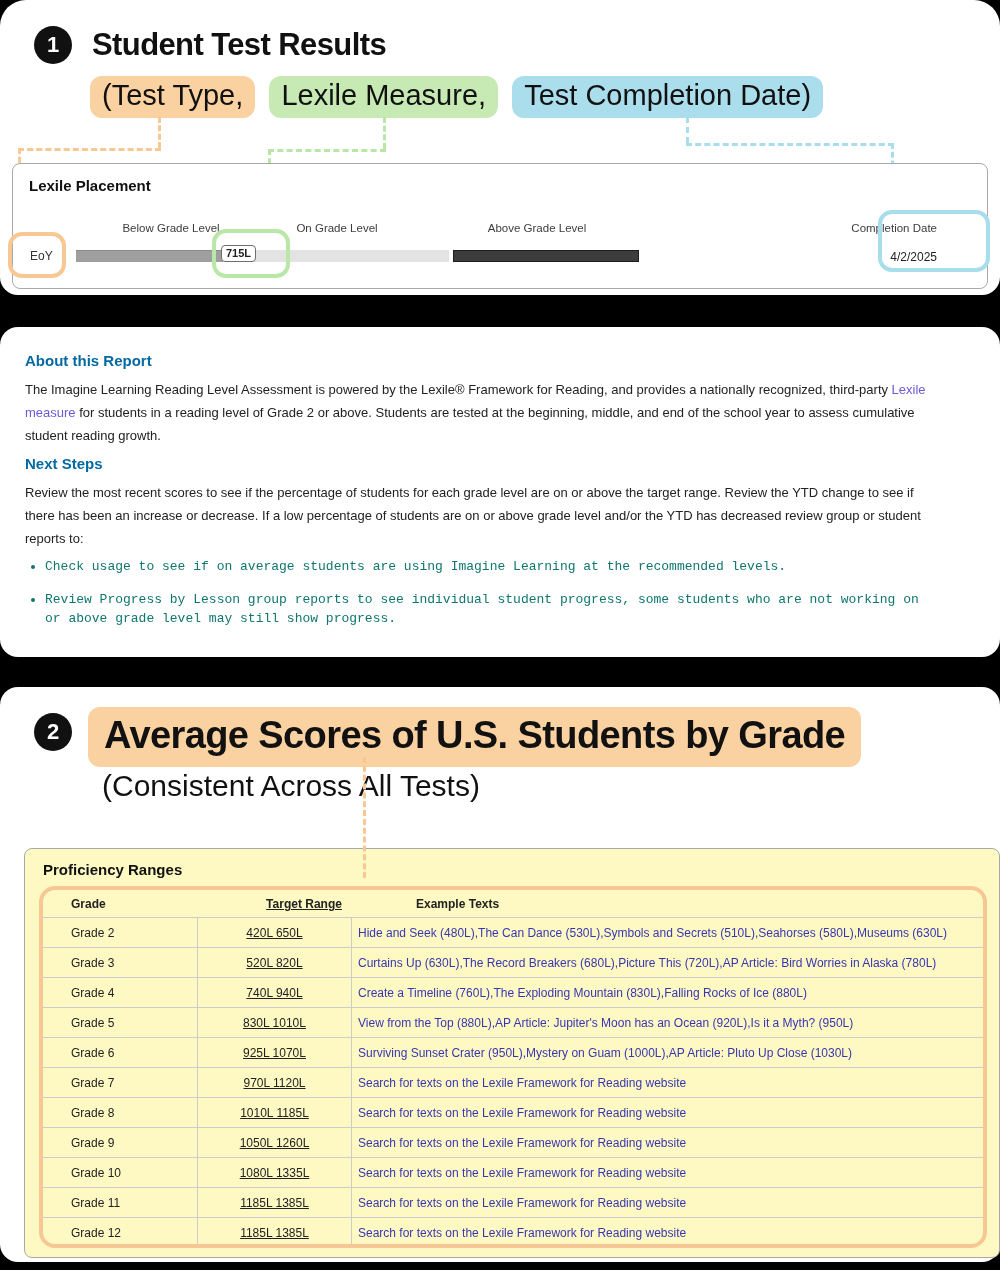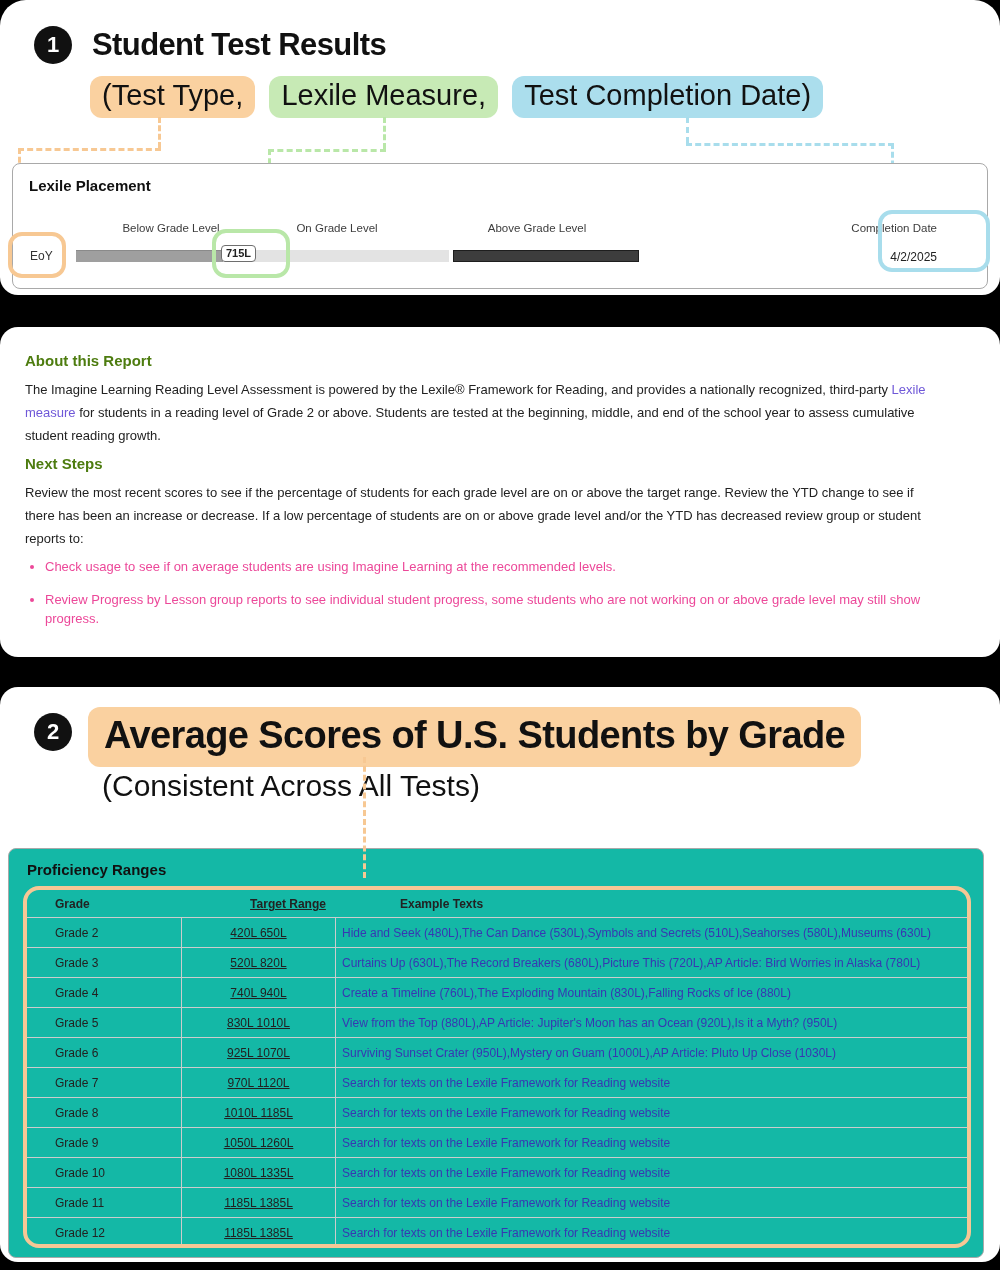--- a/index.html
+++ b/index.html
@@ -40,37 +40,37 @@
   .cd-value { position:absolute; right:50px; top:86px; font-size:12px; color:#222; }
   .eoy-label { position:absolute; left:17px; top:85px; font-size:12px; color:#333; }
   .bar-seg { position:absolute; top:86px; height:12px; }
   .seg-gray  { left:63px;  width:147px; background:#9f9f9f; box-shadow:inset 0 1px 0 #8a8a8a; }
   .seg-light { left:240px; width:196px; background:#e3e3e3; }
   .seg-dark  { left:440px; width:186px; background:#3d3d3d; border:1px solid #1e1e1e; }
   .lexile-badge { position:absolute; left:208px; top:81px; background:#fff; border:1.5px solid #6e6e6e;
     border-radius:4px; font-size:11px; font-weight:bold; color:#222; padding:1px 4px 2px 4px; z-index:3; }
 
   
-  .sec-h { font-size:15px; font-weight:bold; color:#4d7c0f; }
+  .sec-h { font-size:15px; font-weight:bold; color:#0369a1; }
   .body-text { font-size:13px; color:#222; line-height:23px; }
   #about-heading { position:absolute; left:25px; top:25px; }
   #about-para { position:absolute; left:25px; top:51px; width:916px; }
   .inline-link { color:#6f58d8; cursor:pointer; }
   #next-steps-heading { position:absolute; left:25px; top:128px; }
   #next-steps-para { position:absolute; left:25px; top:154px; width:916px; }
   #next-steps-list { position:absolute; left:45px; top:230px; width:896px; }
-  #next-steps-list li { font-size:13px; color:#ec4899; line-height:19px; margin-bottom:14px; }
+  #next-steps-list li { font-size:13px; color:#0f766e; line-height:19px; margin-bottom:14px;font-family:Liberation Mono, monospace; }
 
   
   .h2-pill { position:absolute; left:88px; top:20px; background:#fad1a0; border-radius:12px;
     padding:7px 16px 10px 16px; font-size:38px; font-weight:bold; letter-spacing:-0.6px; color:#111; white-space:nowrap; }
   .h2-sub { position:absolute; left:102px; top:82px; font-size:30px; color:#111; white-space:nowrap; }
 
-  .prof-panel { position:absolute; left:8px; top:161px; width:976px; height:410px;
-    background:#14b8a6; border:1.5px solid #a9a9a9; border-radius:8px; }
+  .prof-panel { position:absolute; left:24px; top:161px; width:976px; height:410px;
+    background:#fef9c3; border:1.5px solid #a9a9a9; border-radius:8px; }
   .prof-title { position:absolute; left:18px; top:12px; font-size:15px; font-weight:bold; color:#111; }
   .table-outline { position:absolute; left:14px; top:37px; width:948px; height:362px;
     border:4px solid #f6c795; border-radius:16px; z-index:4; pointer-events:none; }
   .ptable { position:absolute; left:16px; top:42px; width:944px; font-size:12px; color:#222; }
   .phead { display:flex; height:26px; align-items:center; font-weight:bold;gap:29px; }
   .prow  { display:flex; height:30px; align-items:center; border-top:1px solid #ccc; }
   .c1 { width:157px; padding-left:30px; }
   .c2 { width:154px; text-align:center;text-decoration:underline; }
   .c3 { flex:1; padding-left:6px; white-space:nowrap; overflow:hidden; }
   .prow .c1, .prow .c2 { align-self:stretch; display:flex; align-items:center; border-right:1px solid #ccc; }

